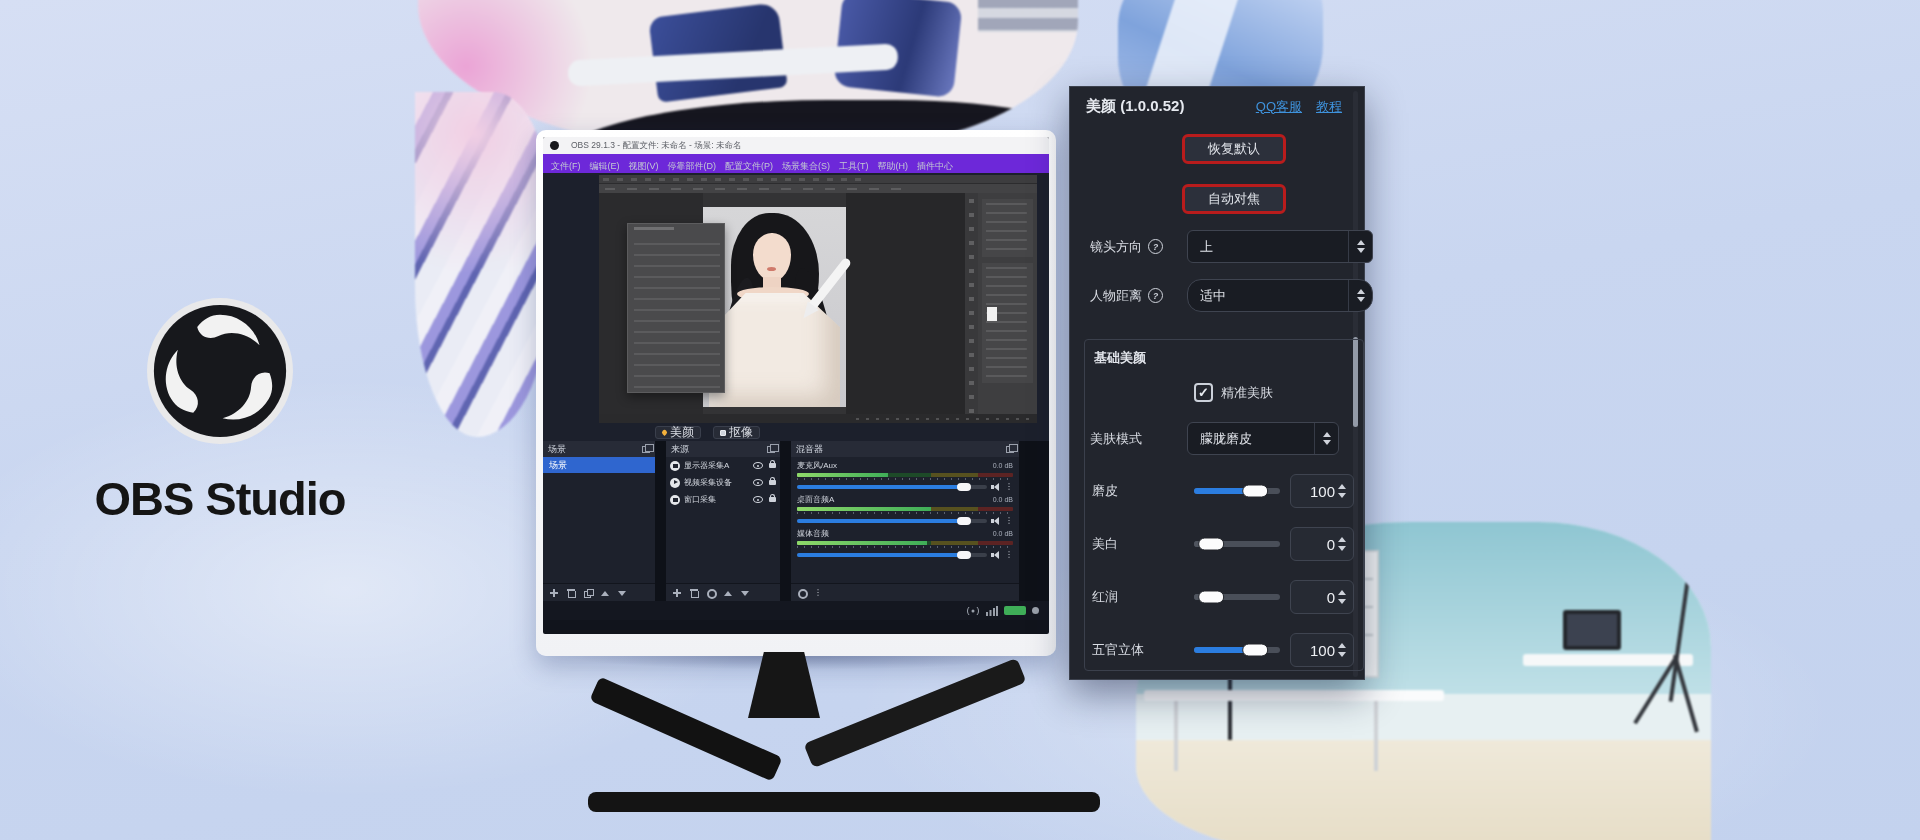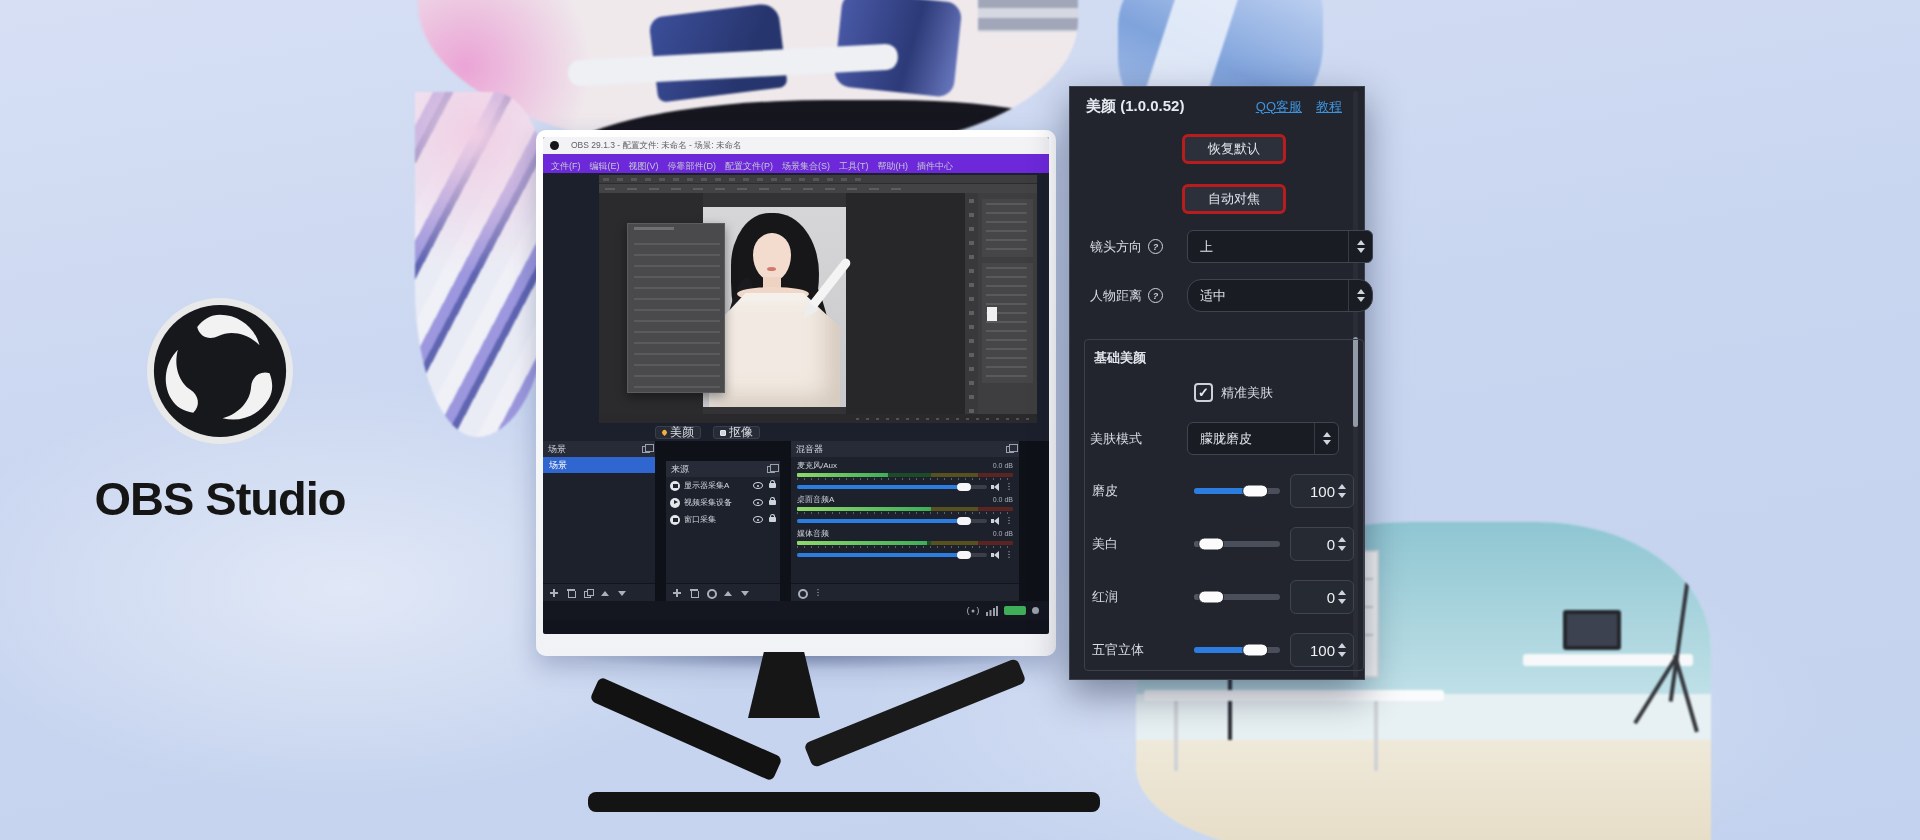--- a/index.html
+++ b/index.html
@@ -129,21 +129,21 @@
   
   .pv-btnrow{ position:absolute; left:112px; bottom:2px; display:flex; gap:12px; }
   .pv-btn{ height:13px; display:flex; align-items:center; gap:3px; padding:0 6px;
     background:#272b36; border:1px solid #3a3f4c; border-radius:3px; }
   .pv-btn .ic-pin{ width:5px; height:5px; border-radius:50% 50% 50% 0; background:#f3b13c; transform:rotate(-45deg); }
   .pv-btn .ic-sq{ width:6px; height:6px; border:1px solid #e8eaee; border-radius:1px; background:#cfd3db; }
   .pv-btn span{ font-size:12px; color:#d8dbe2; white-space:nowrap;text-align:right; }
   
   .docks{ height:160px; display:flex; gap:11px; background:#0e1118; }
   .dock{ background:#1d212c; display:flex; flex-direction:column; overflow:hidden; }
-  .dock-scenes{ width:112px; } .dock-sources{ width:114px;margin-top:20px; } .dock-mixer{ width:228px; } .dock-trans{ flex:1; }
+  .dock-scenes{ width:112px; } .dock-sources{ width:114px; } .dock-mixer{ width:228px; } .dock-trans{ flex:1; }
   .dock-h{ height:16px; background:#272b37; display:flex; align-items:center; justify-content:space-between; padding:0 5px; flex:none; }
   .dock-h span{ font-size:9px; color:#ced3dc; white-space:nowrap; }
   .ic-popout{ width:8px; height:7px; border:1px solid #9aa0ac; position:relative; }
   .ic-popout::after{ content:""; position:absolute; left:2px; top:-3px; width:7px; height:6px; border:1px solid #9aa0ac; background:#272b37; }
   .dock-b{ flex:1; position:relative; overflow:hidden; }
   .dock-f{ height:18px; background:#20242f; border-top:1px solid #12151d; display:flex; align-items:center; gap:7px; padding:0 6px; flex:none; }
   .scene-row{ height:16px; background:#2f66cf; display:flex; align-items:center; padding:0 6px; }
   .scene-row span{ font-size:9px; color:#fff; }
   .src-row{ height:17px; display:flex; align-items:center; gap:4px; padding:0 4px; }
   .src-ic{ width:10px; height:10px; border-radius:50%; background:#e4e6ea; flex:none; position:relative; }

